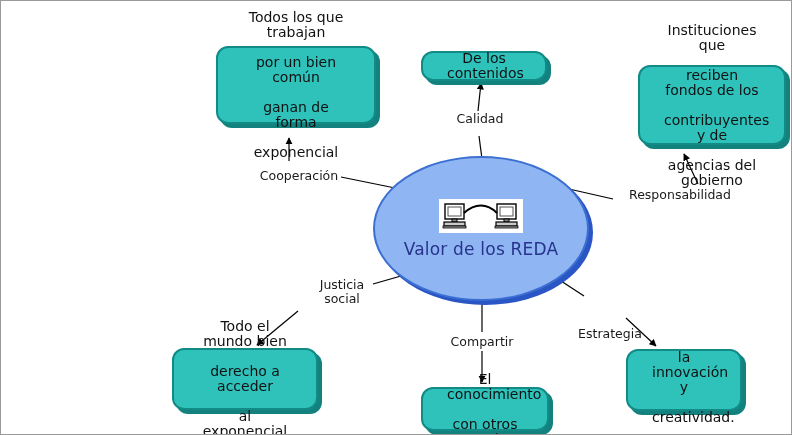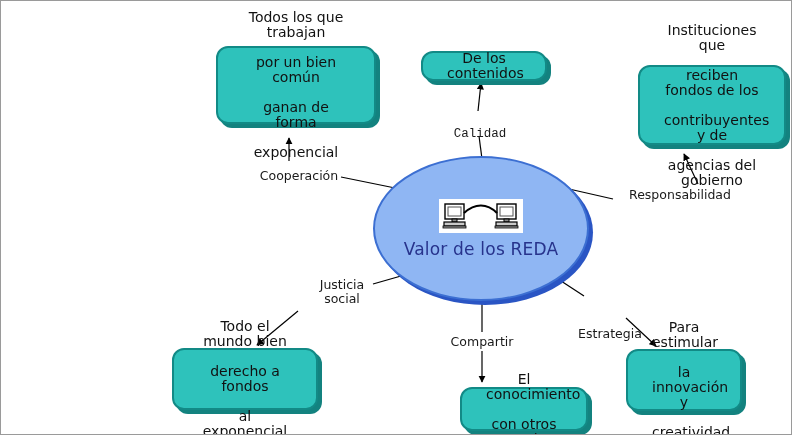--- a/index.html
+++ b/index.html
@@ -166,43 +166,43 @@
 
   <div class="node" style="left:420px; top:50px; width:126px; height:30px;">
     <span>
       <span>De los contenidos</span>
     </span>
   </div>
 
   <div class="node" style="left:171px; top:347px; width:146px; height:62px;">
     <span>
       <span>Todo el mundo bien</span><br>
-      <span>derecho a fondos</span><br>
+      <span>derecho a acceder</span><br>
       <span>al exponencial</span>
     </span>
   </div>
 
-  <div class="node" style="left:420px; top:386px; width:128px; height:44px;margin-left:39px;">
+  <div class="node" style="left:420px; top:386px; width:128px; height:44px;">
     <span>
       <span>El conocimiento</span><br>
       <span>con otros usuarios</span>
     </span>
   </div>
 
   <div class="node" style="left:625px; top:348px; width:116px; height:62px;">
     <span>
-      <span>Para estimular</span><br>
+      <br>
       <span>la innovación y</span><br>
       <span>creatividad.</span>
     </span>
   </div>
 
   <div class="edge-label" style="left:243px; top:168px; width:110px;">Cooperación</div>
 
-  <div class="edge-label" style="left:437px; top:126px; width:84px;font-family:Liberation Mono, monospace;">Calidad</div>
+  <div class="edge-label" style="left:437px; top:111px; width:84px;">Calidad</div>
 
   <div class="edge-label" style="left:301px; top:277px; width:80px;">Justicia
 social</div>
 
   <div class="edge-label" style="left:614px; top:187px; width:130px;">Responsabilidad</div>
 
   <div class="edge-label" style="left:430px; top:334px; width:102px;">Compartir</div>
 
   <div class="edge-label" style="left:561px; top:298px; width:96px;margin-top:28px;">Estrategia</div>
 

